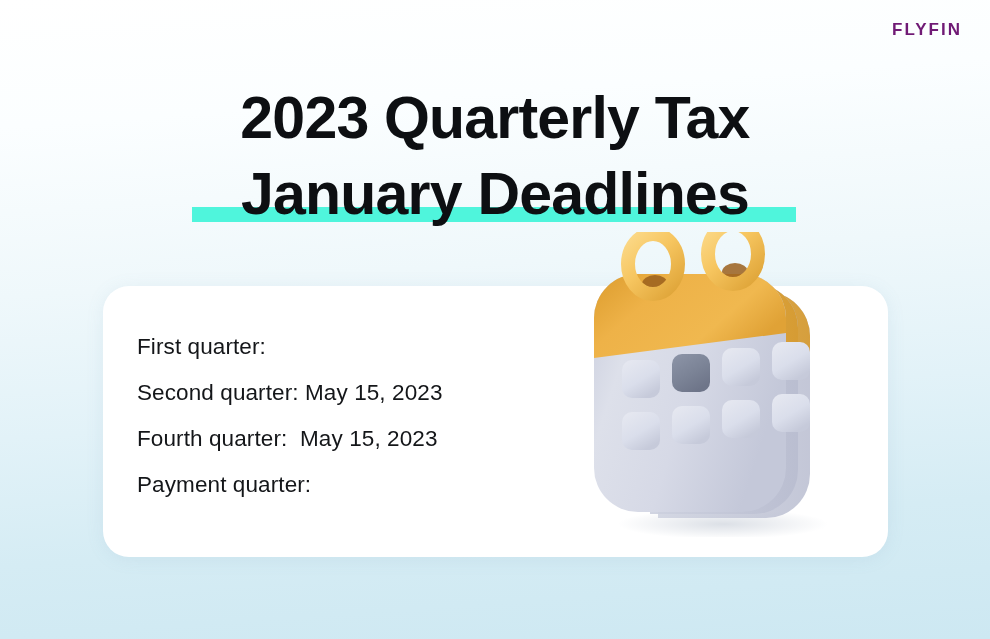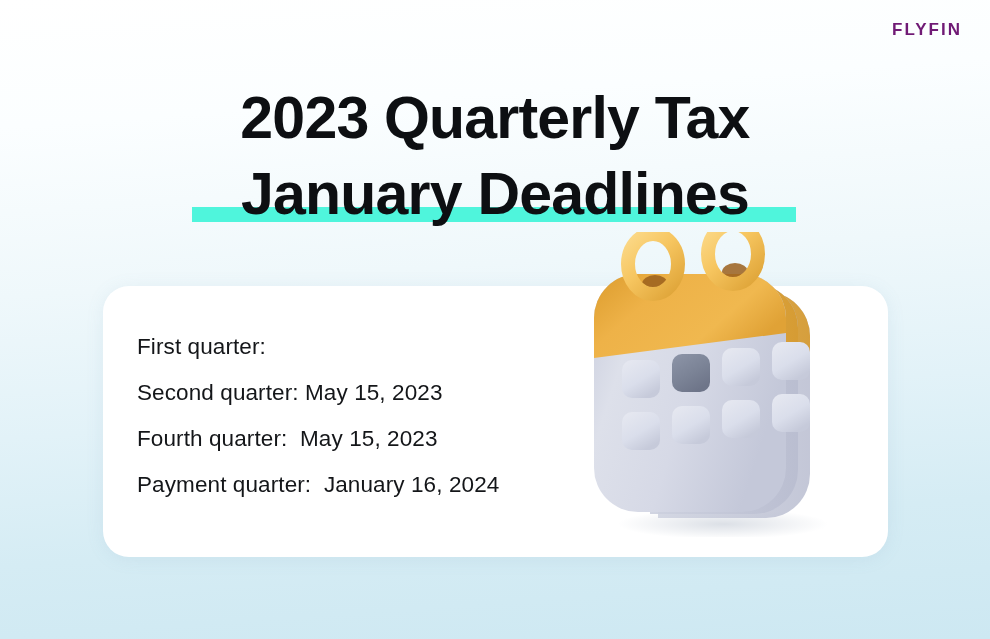--- a/index.html
+++ b/index.html
@@ -142,21 +142,20 @@
 
   <div class="deadline-row">
     <span class="deadline-label">Fourth quarter:</span>
     <span>  </span>
     <span class="deadline-date">May 15, 2023</span>
   </div>
 
   <div class="deadline-row">
     <span class="deadline-label">Payment quarter:</span>
     <span>  </span>
-    <span class="deadline-date">January 16, 2024</span>
   </div>
 
 </div>
 
 <div class="calendar">
 <svg viewBox="0 0 265 305" xmlns="http://www.w3.org/2000/svg">
   <defs>
     <linearGradient id="gTop" x1="0" y1="0" x2="1" y2="0.5">
       <stop offset="0%" stop-color="#dc9c2d"></stop>
       <stop offset="35%" stop-color="#eeb248"></stop>

